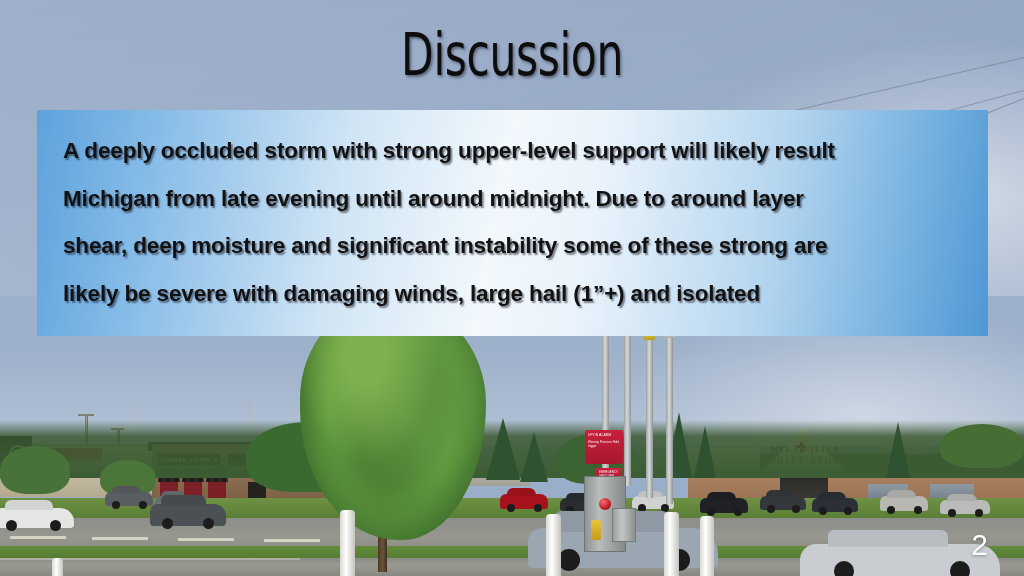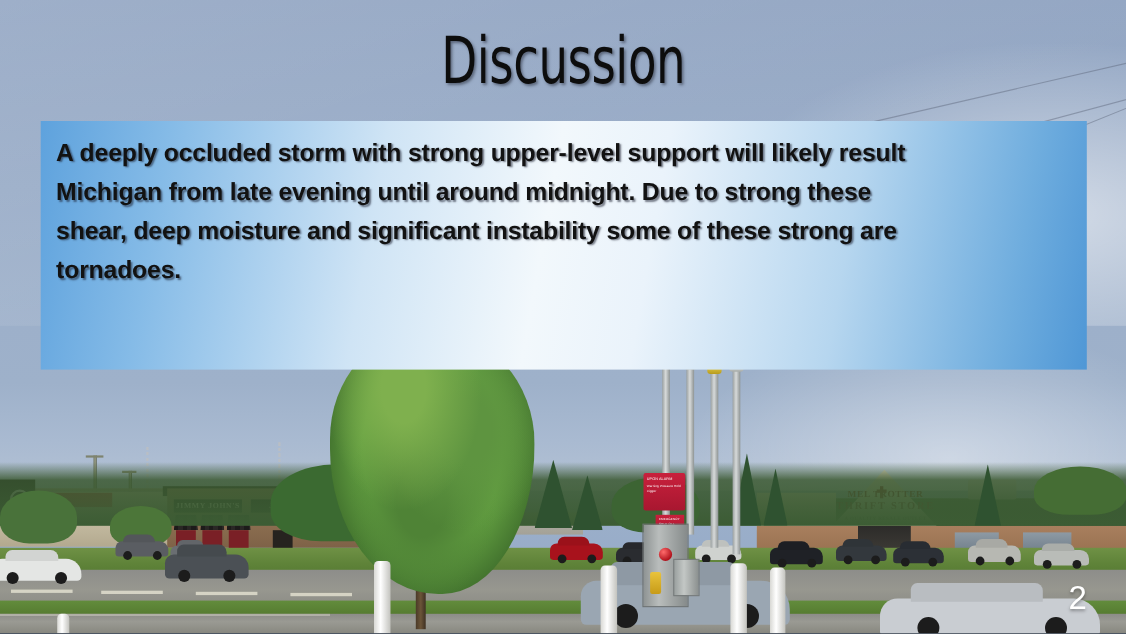--- a/index.html
+++ b/index.html
@@ -321,21 +321,21 @@
     padding: 11px 14px 0 14px;
   }
   .body-text {
     font-family: "Liberation Sans", sans-serif;
     font-size: 22.5px;
     font-weight: 700;
     line-height: 35.5px;
     color: #121212;
     text-shadow: 1.6px 1.6px 1.6px rgba(25,30,45,0.55);
     letter-spacing: -0.15px;
-    margin: 0;
+    margin: 12px;
   }
 
   
   .slide-number {
     position: absolute;
     right: 36px; bottom: 14px;
     color: #ffffff;
     font-family: "Liberation Sans", sans-serif;
     font-size: 30px;
     font-weight: 400;
@@ -507,20 +507,20 @@
     <div class="bollard" style="left:340px; top:214px; width:15px; height:66px;"></div>
     <div class="bollard" style="left:546px; top:218px; width:15px; height:62px;"></div>
     <div class="bollard" style="left:664px; top:216px; width:15px; height:64px;"></div>
     <div class="bollard" style="left:700px; top:220px; width:14px; height:60px;"></div>
     <div class="bollard" style="left:52px; top:262px; width:11px; height:18px;"></div>
 
   </div>
 
   <div class="textbox">
     <p class="body-text">A deeply occluded storm with strong upper-level support will likely result</p>
-    <p class="body-text">Michigan from late evening until around midnight.   Due to strong these</p>
+    <p class="body-text">Michigan from late evening until around midnight.   Due to around layer</p>
     <p class="body-text">shear, deep moisture and significant instability some of these strong are</p>
-    <p class="body-text">tornadoes.</p>
+    <p class="body-text">likely be severe with damaging winds, large hail (1”+) and isolated</p>
   </div>
 
   <div class="slide-number">2</div>
 
 </div>
 
 </body></html>

